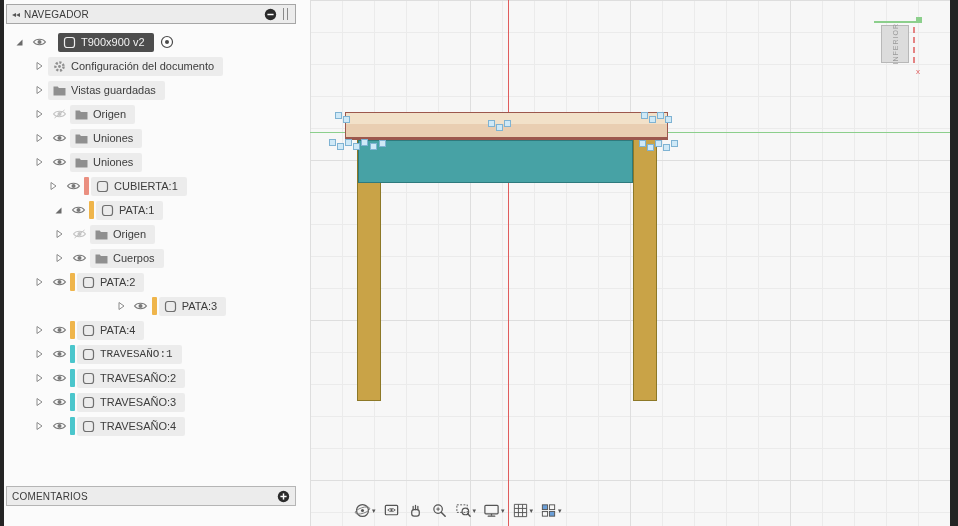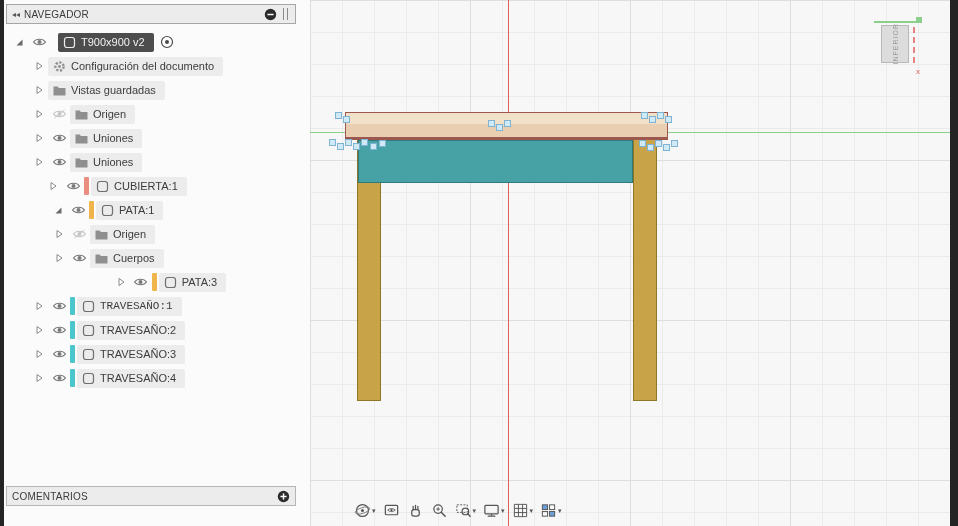--- a/index.html
+++ b/index.html
@@ -423,40 +423,84 @@
           </span>
           <span class="labelbox">
             <span class="item-icon">
               <svg width="13" height="11" viewBox="0 0 13 11">
                 <path d="M0.5 1.5 h4.2 l1.2 1.6 h6.6 v7.4 h-12 Z" fill="#8f8f8f"></path>
               </svg>
             </span>
             <span>Cuerpos</span>
           </span>
         </div>
+        <div class="tree-row" style="padding-left: 26px;">
+          <span class="arrow">
+            <svg width="10" height="10" viewBox="0 0 10 10">
+              <path d="M3 1.5 L8 5 L3 8.5 Z" fill="#fff" stroke="#8a8a8a" stroke-width="1" stroke-linejoin="round"></path>
+            </svg>
+          </span>
+          <span class="eye">
+            <svg width="15" height="10" viewBox="0 0 15 10">
+              <path d="M1.5 5 C4 1.4 11 1.4 13.5 5 C11 8.6 4 8.6 1.5 5 Z" fill="none" stroke="#787878" stroke-width="1.1"></path>
+              <circle cx="7.5" cy="5" r="2" fill="#787878"></circle>
+            </svg>
+          </span>
+          <span class="colorbar" style="background:#efb54b"></span>
+          <span class="labelbox">
+            <span class="item-icon">
+              <svg width="13" height="13" viewBox="0 0 13 13">
+                <rect x="1.5" y="1.5" width="10" height="10" rx="2.5" fill="none" stroke="currentColor" stroke-width="1.2"></rect>
+              </svg>
+            </span>
+            <span>PATA:2</span>
+          </span>
+        </div>
         <div class="tree-row" style="padding-left: 26px; justify-content: center;">
           <span class="arrow">
             <svg width="10" height="10" viewBox="0 0 10 10">
               <path d="M3 1.5 L8 5 L3 8.5 Z" fill="#fff" stroke="#8a8a8a" stroke-width="1" stroke-linejoin="round"></path>
             </svg>
           </span>
           <span class="eye">
             <svg width="15" height="10" viewBox="0 0 15 10">
               <path d="M1.5 5 C4 1.4 11 1.4 13.5 5 C11 8.6 4 8.6 1.5 5 Z" fill="none" stroke="#787878" stroke-width="1.1"></path>
               <circle cx="7.5" cy="5" r="2" fill="#787878"></circle>
             </svg>
           </span>
           <span class="colorbar" style="background:#efb54b"></span>
           <span class="labelbox">
             <span class="item-icon">
               <svg width="13" height="13" viewBox="0 0 13 13">
                 <rect x="1.5" y="1.5" width="10" height="10" rx="2.5" fill="none" stroke="currentColor" stroke-width="1.2"></rect>
               </svg>
             </span>
             <span>PATA:3</span>
+          </span>
+        </div>
+        <div class="tree-row" style="padding-left: 26px;">
+          <span class="arrow">
+            <svg width="10" height="10" viewBox="0 0 10 10">
+              <path d="M3 1.5 L8 5 L3 8.5 Z" fill="#fff" stroke="#8a8a8a" stroke-width="1" stroke-linejoin="round"></path>
+            </svg>
+          </span>
+          <span class="eye">
+            <svg width="15" height="10" viewBox="0 0 15 10">
+              <path d="M1.5 5 C4 1.4 11 1.4 13.5 5 C11 8.6 4 8.6 1.5 5 Z" fill="none" stroke="#787878" stroke-width="1.1"></path>
+              <circle cx="7.5" cy="5" r="2" fill="#787878"></circle>
+            </svg>
+          </span>
+          <span class="colorbar" style="background:#efb54b"></span>
+          <span class="labelbox">
+            <span class="item-icon">
+              <svg width="13" height="13" viewBox="0 0 13 13">
+                <rect x="1.5" y="1.5" width="10" height="10" rx="2.5" fill="none" stroke="currentColor" stroke-width="1.2"></rect>
+              </svg>
+            </span>
+            <span>PATA:4</span>
           </span>
         </div>
         <div class="tree-row" style="padding-left: 26px; font-family: Liberation Mono, monospace;">
           <span class="arrow">
             <svg width="10" height="10" viewBox="0 0 10 10">
               <path d="M3 1.5 L8 5 L3 8.5 Z" fill="#fff" stroke="#8a8a8a" stroke-width="1" stroke-linejoin="round"></path>
             </svg>
           </span>
           <span class="eye">
             <svg width="15" height="10" viewBox="0 0 15 10">

